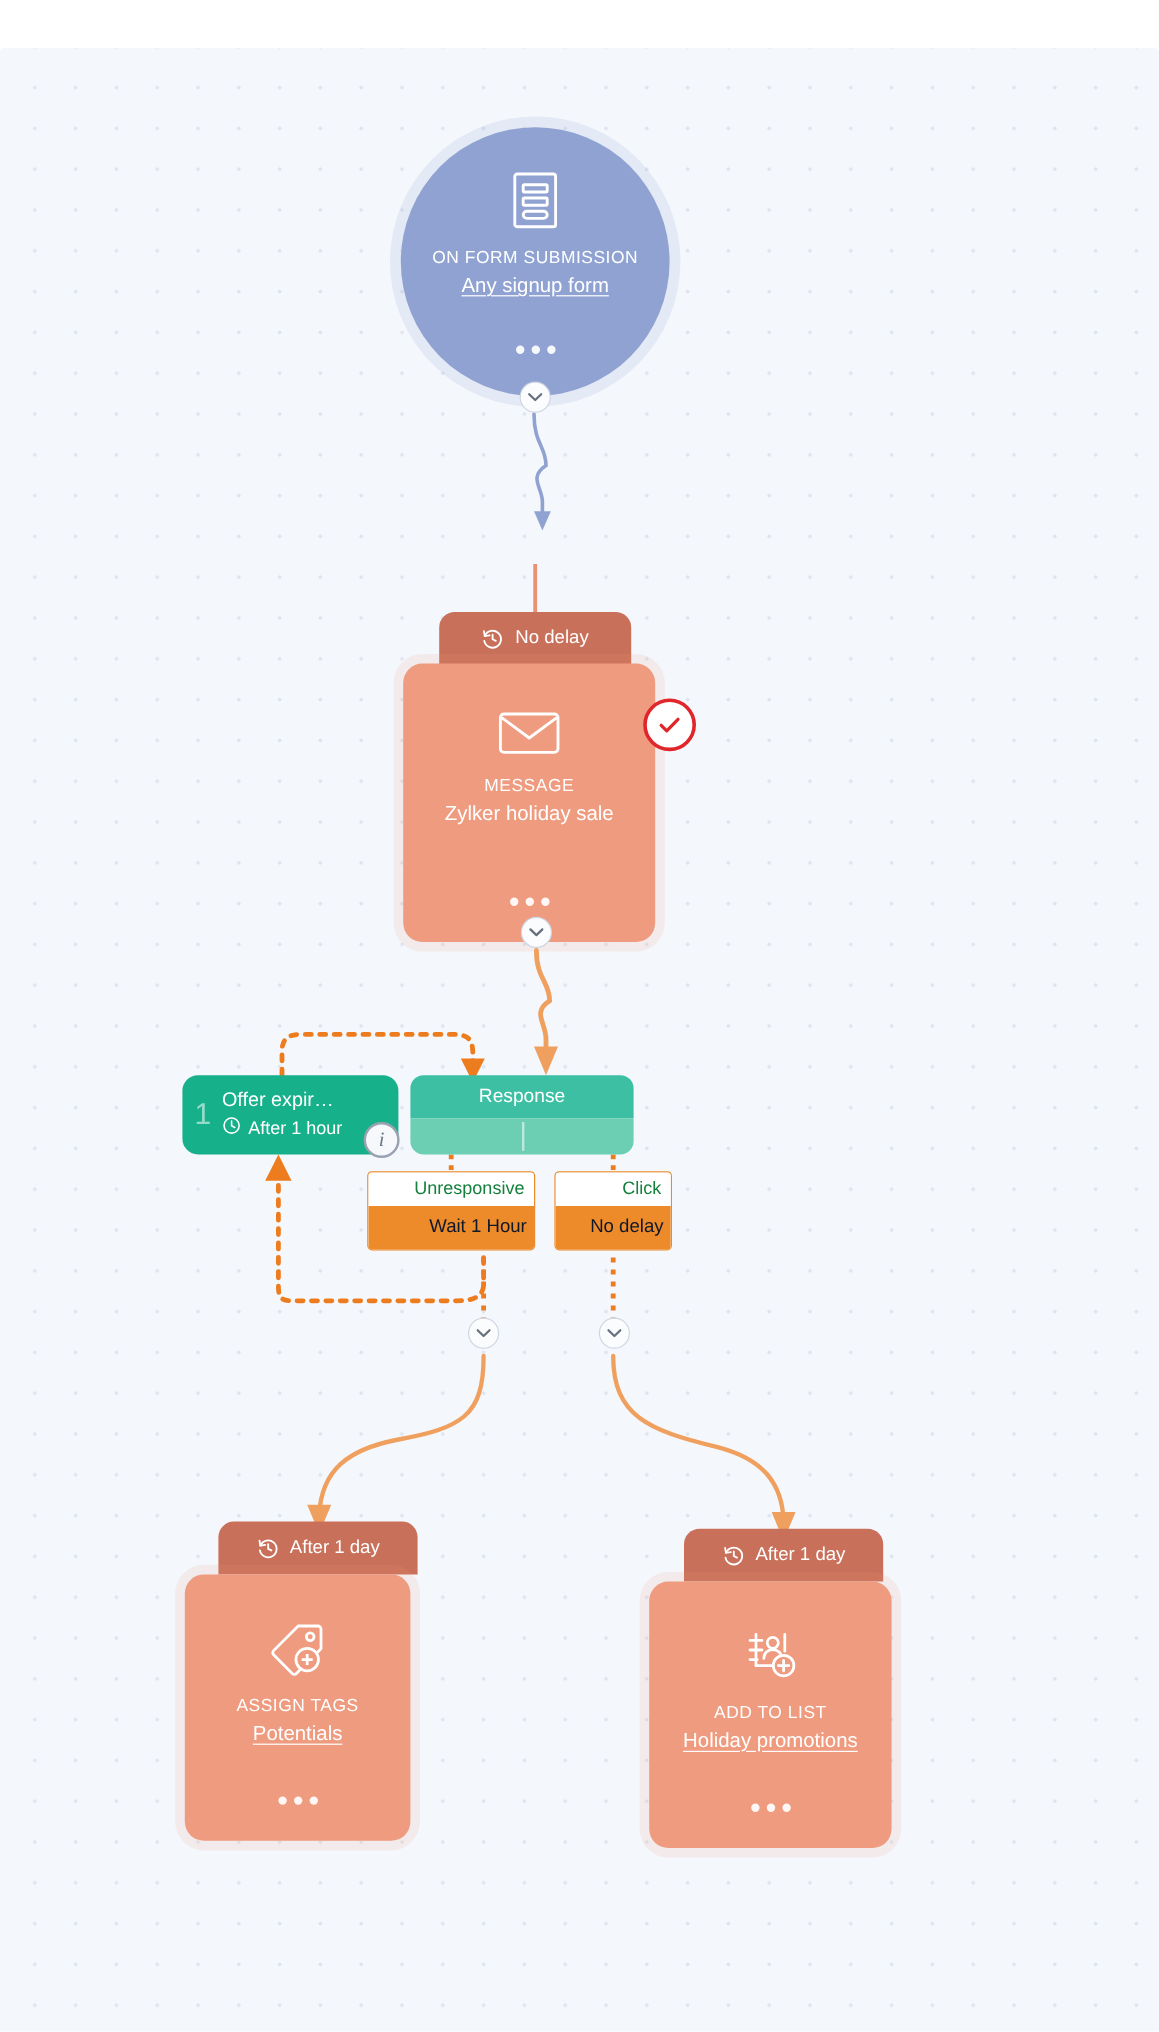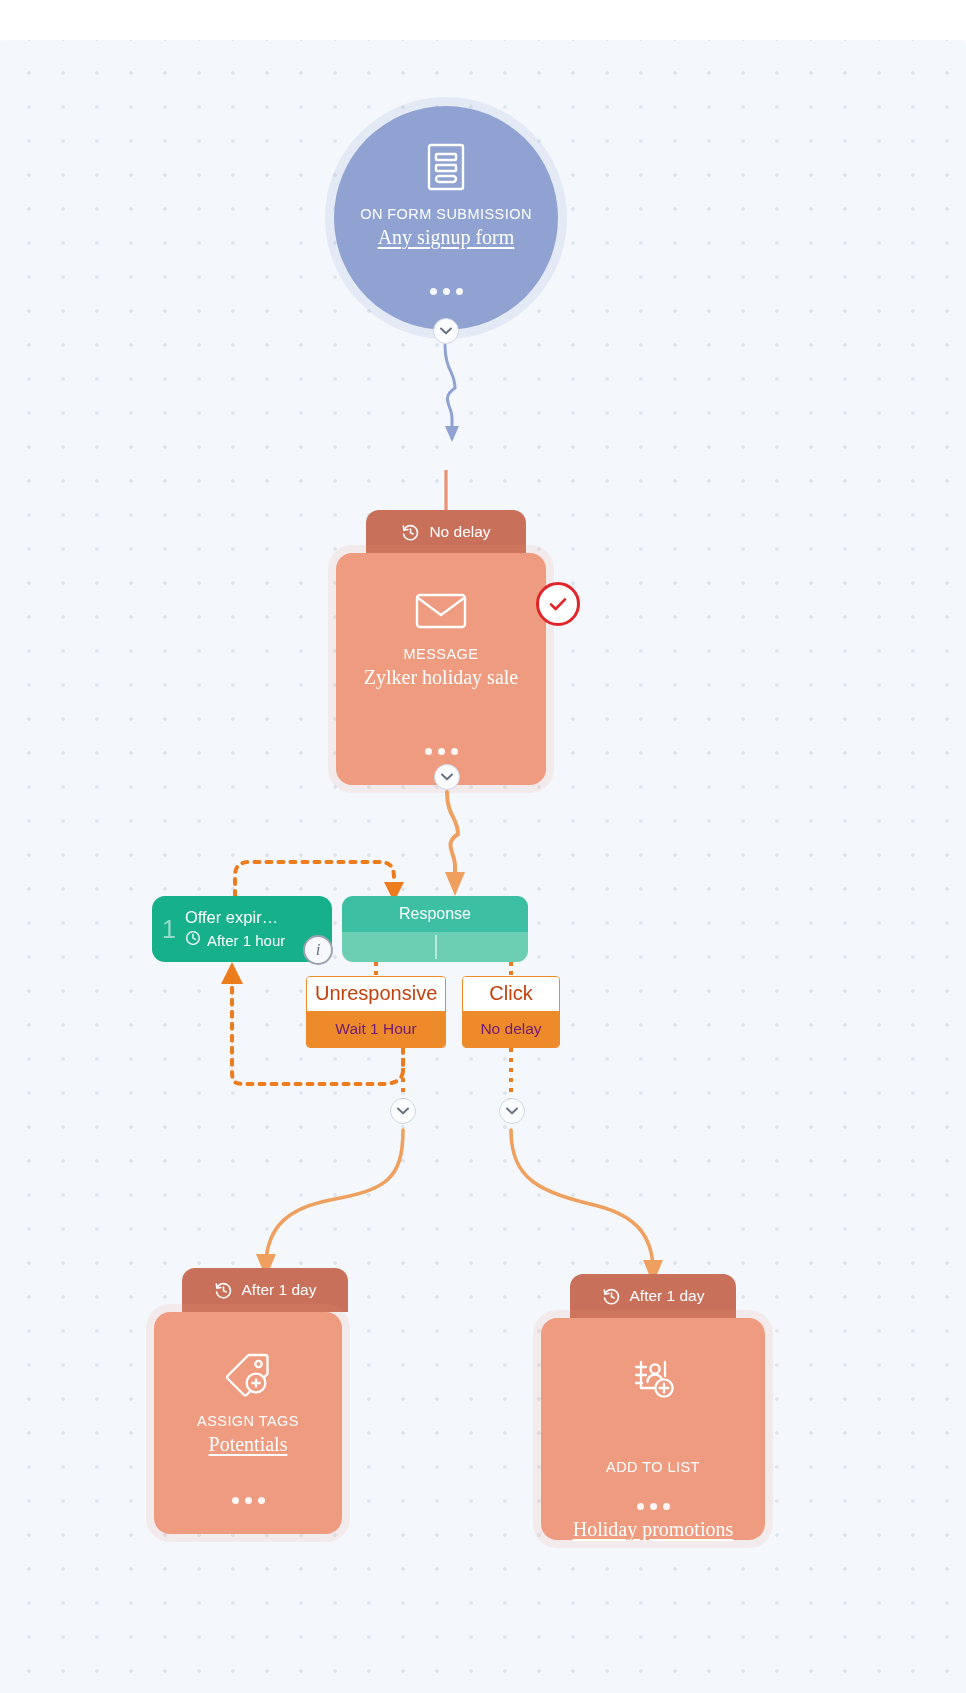--- a/index.html
+++ b/index.html
@@ -33,22 +33,22 @@
     align-items: center; justify-content: flex-start;
     padding-top: 36px;
     color: #ffffff;
   }
   .trigger .icon { margin-bottom: 9px; }
   .node-kind {
     font-size: 14.5px; letter-spacing: .45px; line-height: 18px;
     text-align: center; text-transform: uppercase; font-weight: 400;
   }
   .node-value {
-    font-size: 20px; line-height: 22px; margin-top: 3px;
-    text-decoration: underline; text-underline-offset: 3px; text-align: center; font-family: Liberation Serif, serif;
+    font-size: 17px; line-height: 22px; margin-top: 3px;
+    text-decoration: underline; text-underline-offset: 3px; text-align: center;
   }
   .dots-menu {
     position: absolute; left: 0; right: 0; display: flex;
     justify-content: center; gap: 6px;
   }
   .dots-menu i {
     width: 7px; height: 7px; border-radius: 50%;
     background: rgba(255,255,255,0.92); display: block;
   }
   .trigger .dots-menu { top: 182px; }
@@ -127,35 +127,35 @@
     display: flex; position: relative;
   }
   .response-body .split {
     position: absolute; left: 50%; top: 3px; bottom: 3px;
     width: 1.5px; background: rgba(255,255,255,0.55);
   }
 
   
   .branch { position: absolute; border: 1.5px solid #ed8b2a; border-radius: 4px; overflow: hidden; }
   .branch .bname {
-    background: #ffffff; color: #c2410c; font-size: 20px;
-    text-align: center; padding: 5px 8px 6px;
+    background: #ffffff; color: #15803d; font-size: 15px;
+    text-align: right; padding: 5px 8px 6px;
   }
   .branch .bval {
-    background: #ed8b2a; color: #701a75; font-size: 15.5px;
-    text-align: center; padding: 8px 6px 9px; line-height: 19px;
+    background: #ed8b2a; color: #0f172a; font-size: 15.5px;
+    text-align: right; padding: 8px 6px 9px; line-height: 19px;
   }
   .branch-unresponsive { left: 306px; top: 936px; width: 140px; }
   .branch-click { left: 462px; top: 936px; width: 98px; }
 
   
   .tags-delay { left: 182px; top: 1228px; width: 166px; }
   .tags-card  { left: 154px; top: 1272px; width: 188px; height: 222px; padding-top: 40px; }
   .list-delay { left: 570px; top: 1234px; width: 166px; }
-  .list-card  { left: 541px; top: 1278px; width: 224px; height: 222px; padding-top: 40px; justify-content: space-between; }
+  .list-card  { left: 541px; top: 1278px; width: 202px; height: 222px; padding-top: 40px; }
   .tags-card .dots-menu, .list-card .dots-menu, .msg-card .dots-menu { bottom: 30px; }
 </style>
 </head>
 <body>
 
 <div id="canvas">
 
   <svg id="svg-layer">
 
     <path d="M445,305 C445,330 455,332 455,348 C440,358 452,366 452,378 L452,398" stroke="#8fa2d2" stroke-width="3" fill="none" stroke-linecap="round"></path>

